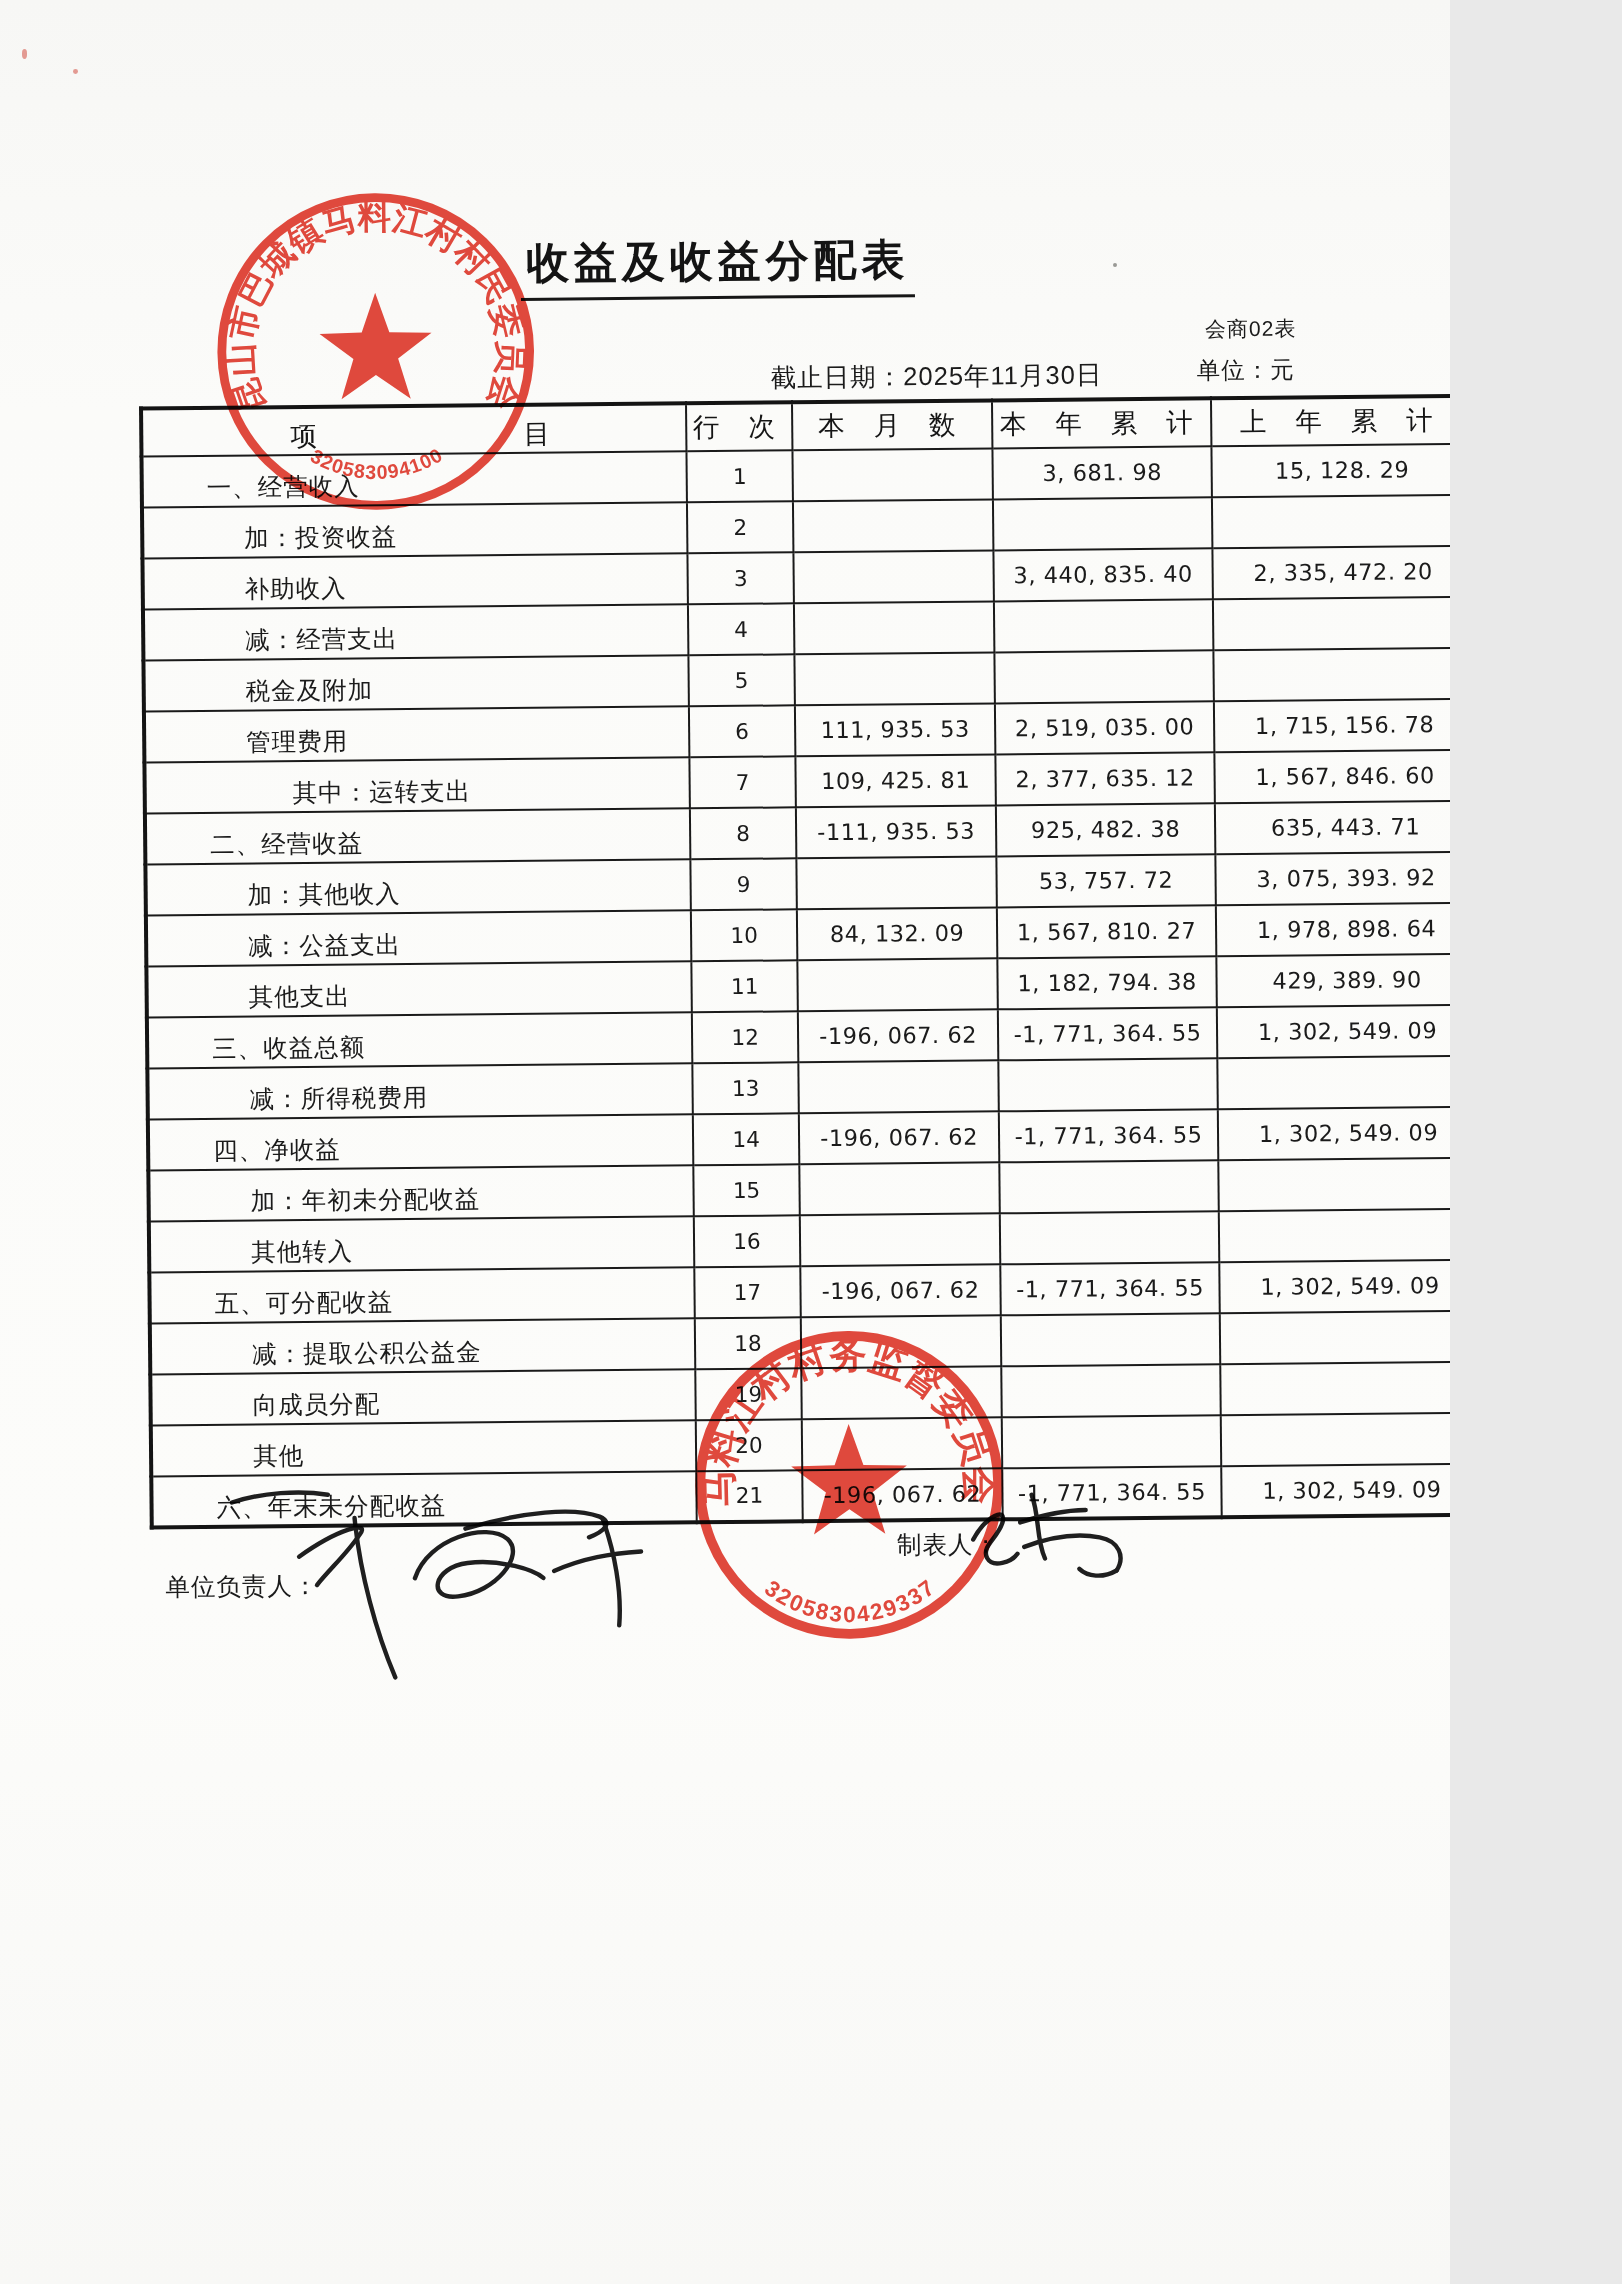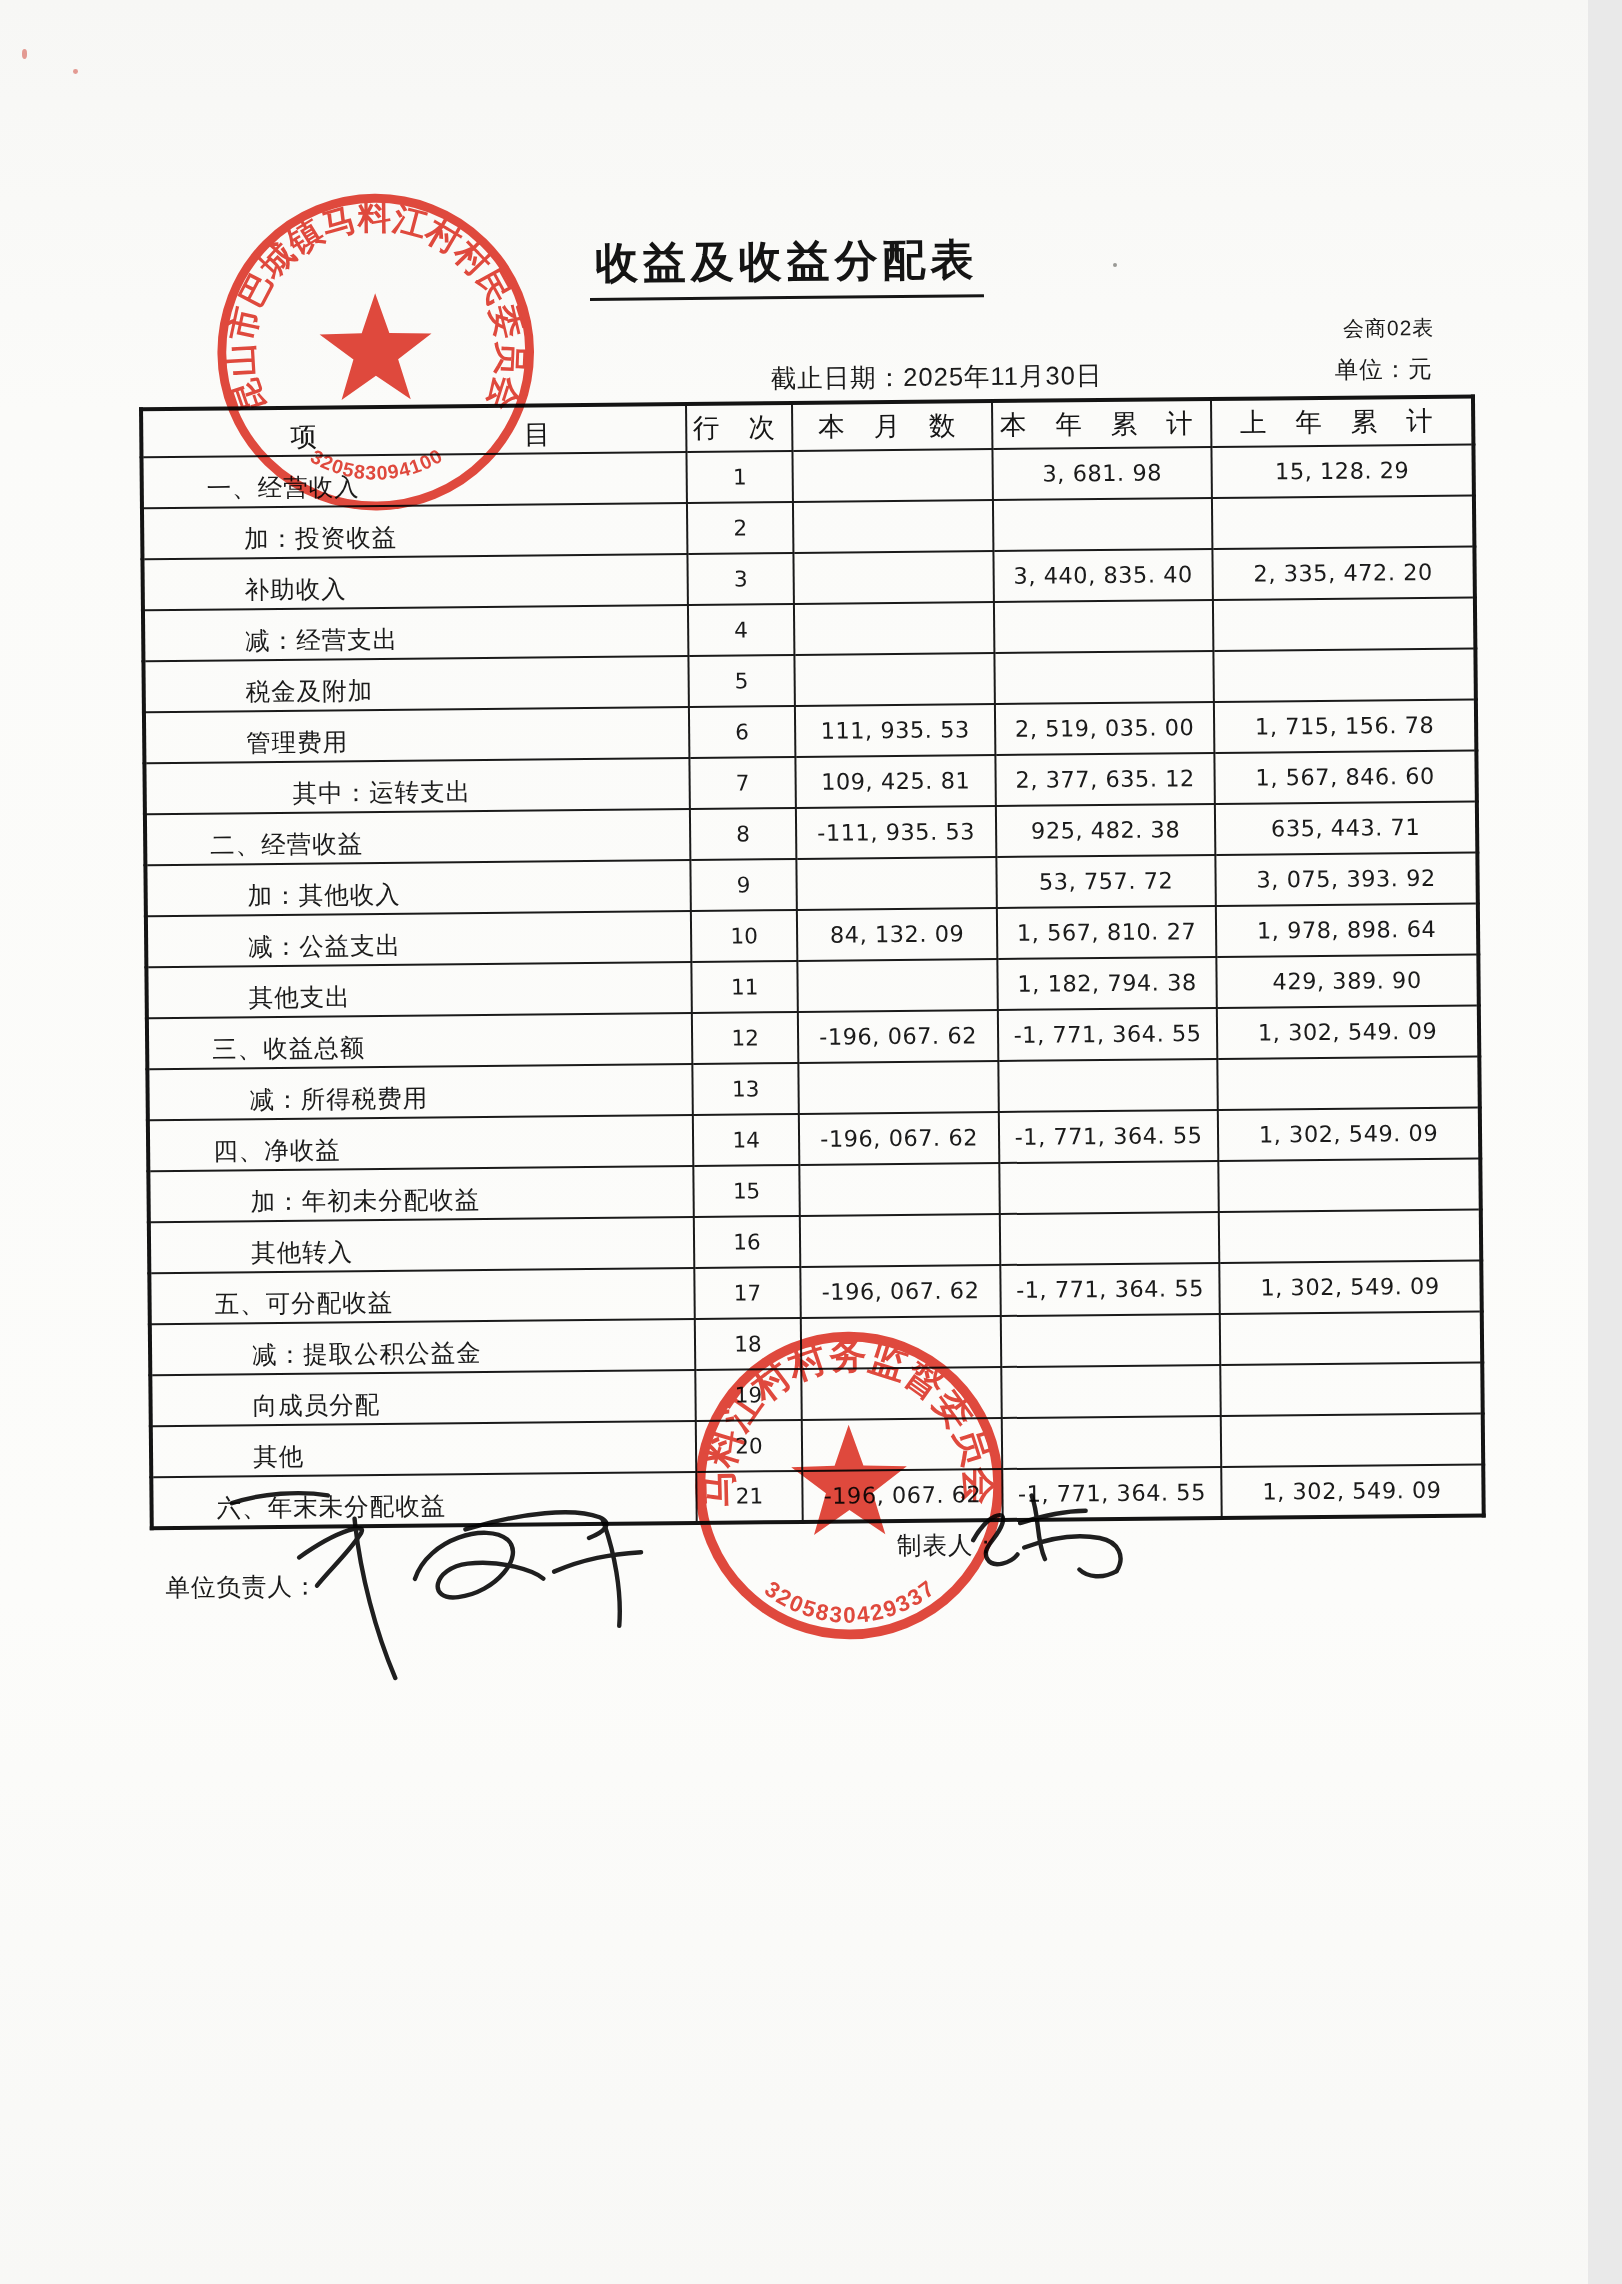--- a/index.html
+++ b/index.html
@@ -1,17 +1,17 @@
 <!DOCTYPE html>
 <html><head>
 <meta charset="utf-8">
 <style>
   html,body{margin:0;padding:0;background:#e9e9e9;}
   .page{
-    position:relative;width:1588px;height:2285px;overflow:hidden;
+    position:relative;width:1450px;height:2285px;overflow:hidden;
     background:linear-gradient(180deg,#f7f7f5 0%,#fbfbf9 18%,#fcfcfa 70%,#f8f8f6 100%);
     font-family:"Liberation Sans",sans-serif;color:#1b1b1b;
   }
   .sheet{position:absolute;inset:0;transform:rotate(-0.55deg);transform-origin:50% 45%;}
 
   .title-wrap{position:absolute;top:233px;left:0;width:100%;text-align:center;}
   .doc-title{
     display:inline-block;font-size:43px;font-weight:bold;letter-spacing:4.9px;
     padding:0 5.9px 4.9px 5.9px;border-bottom:3.9px solid #161616;color:#141414;
   }

